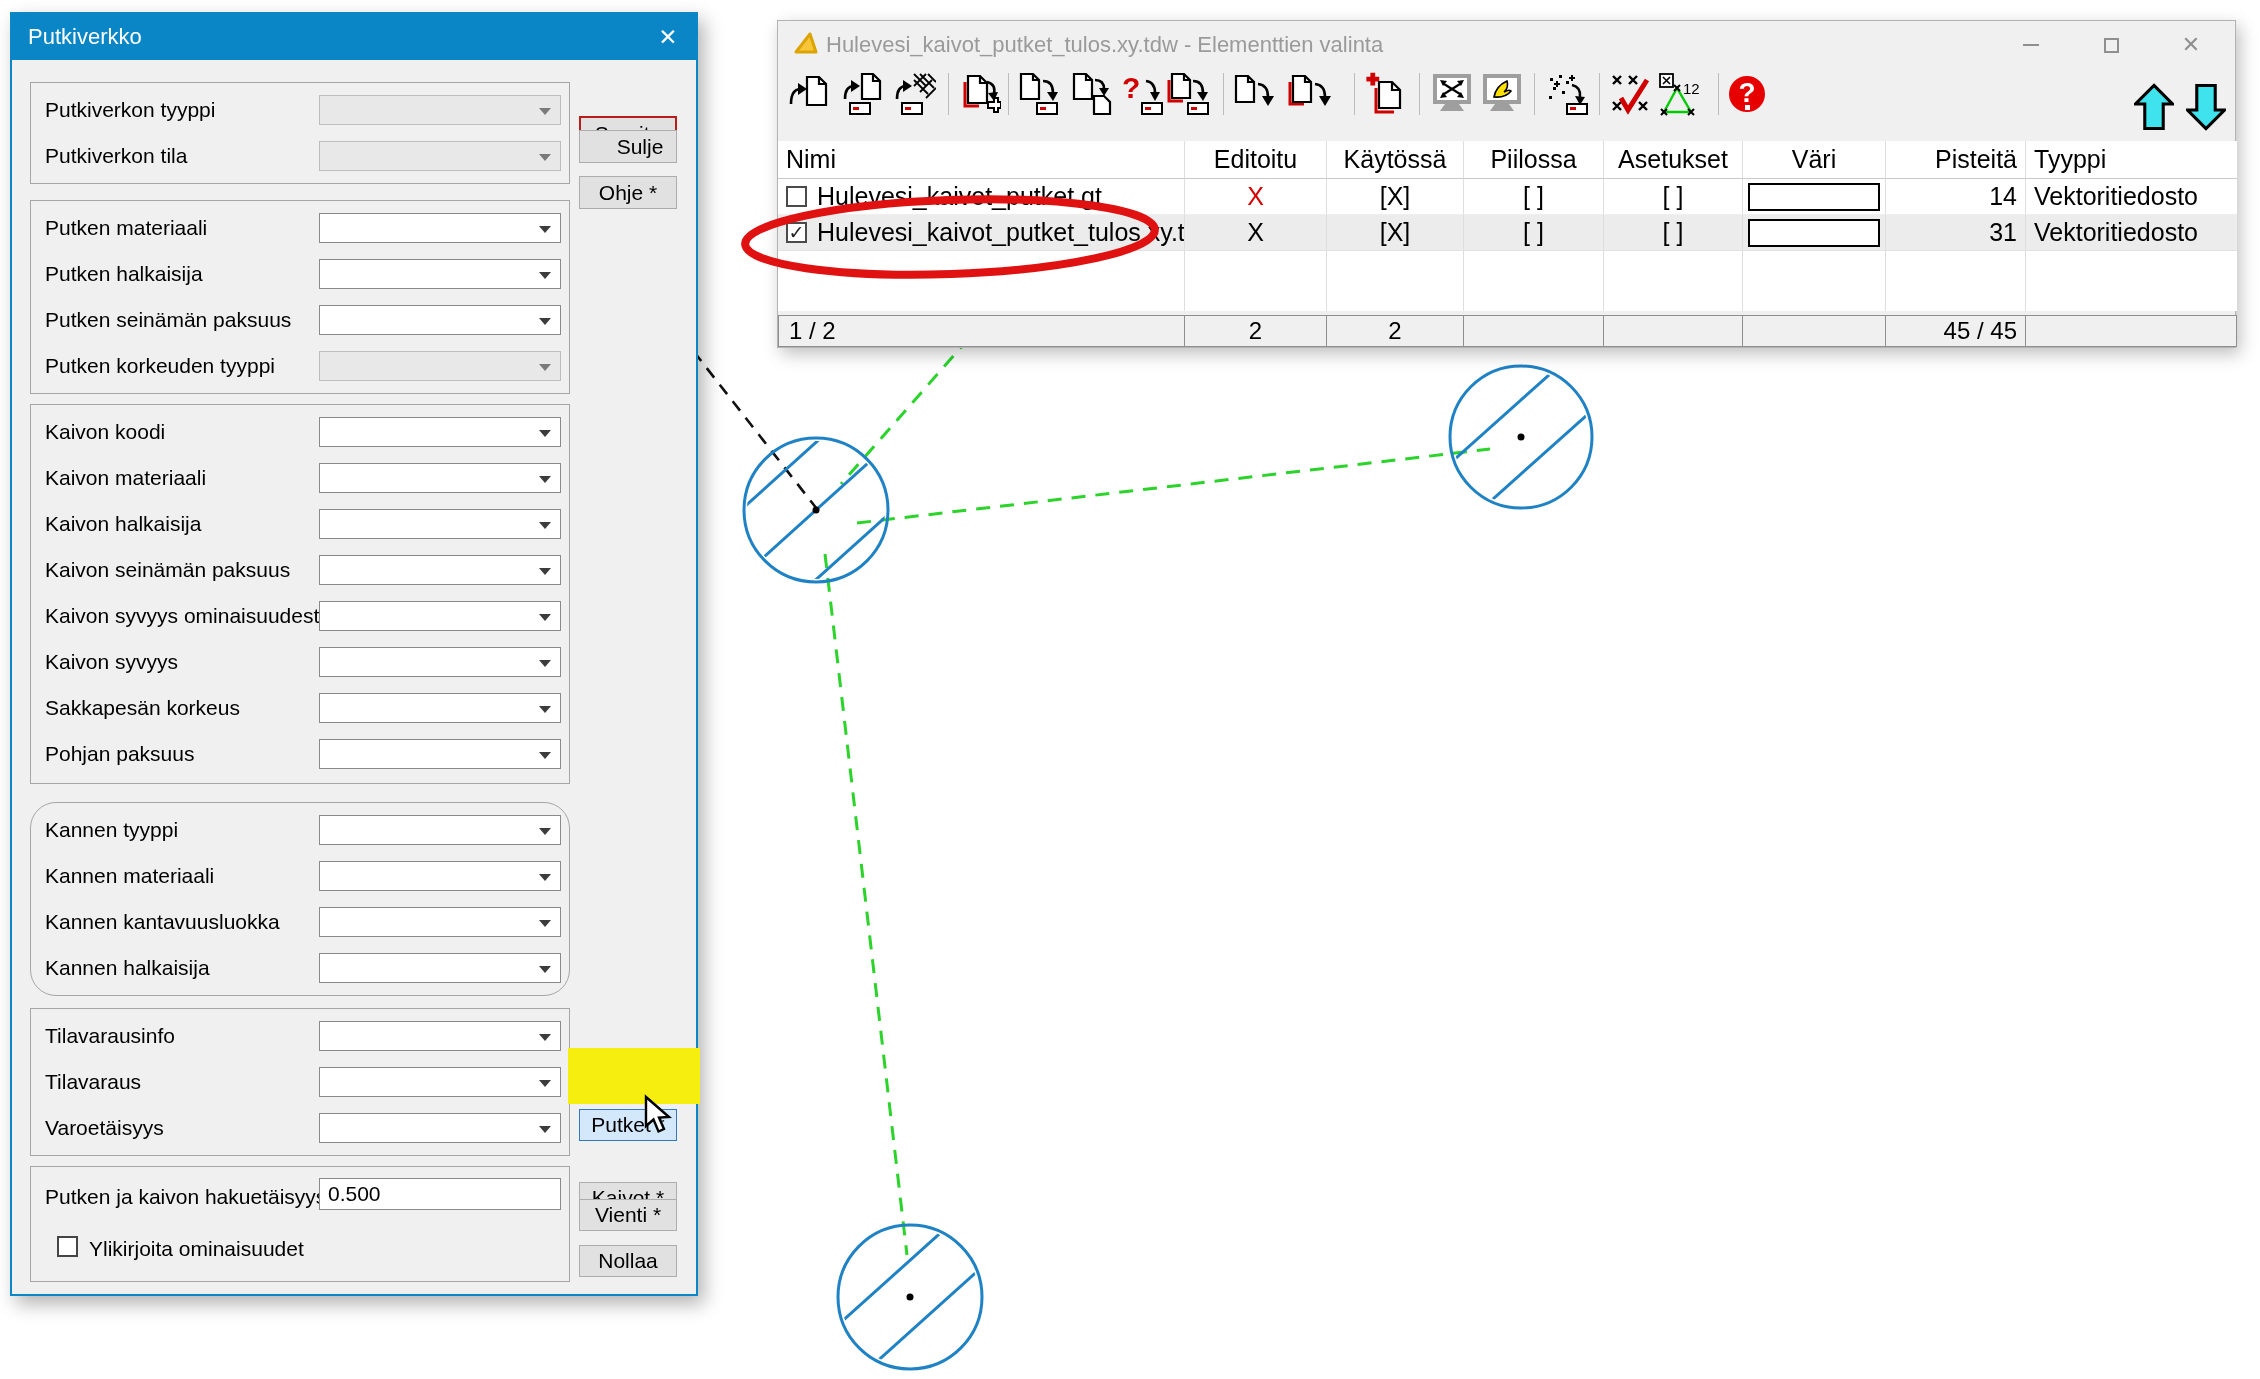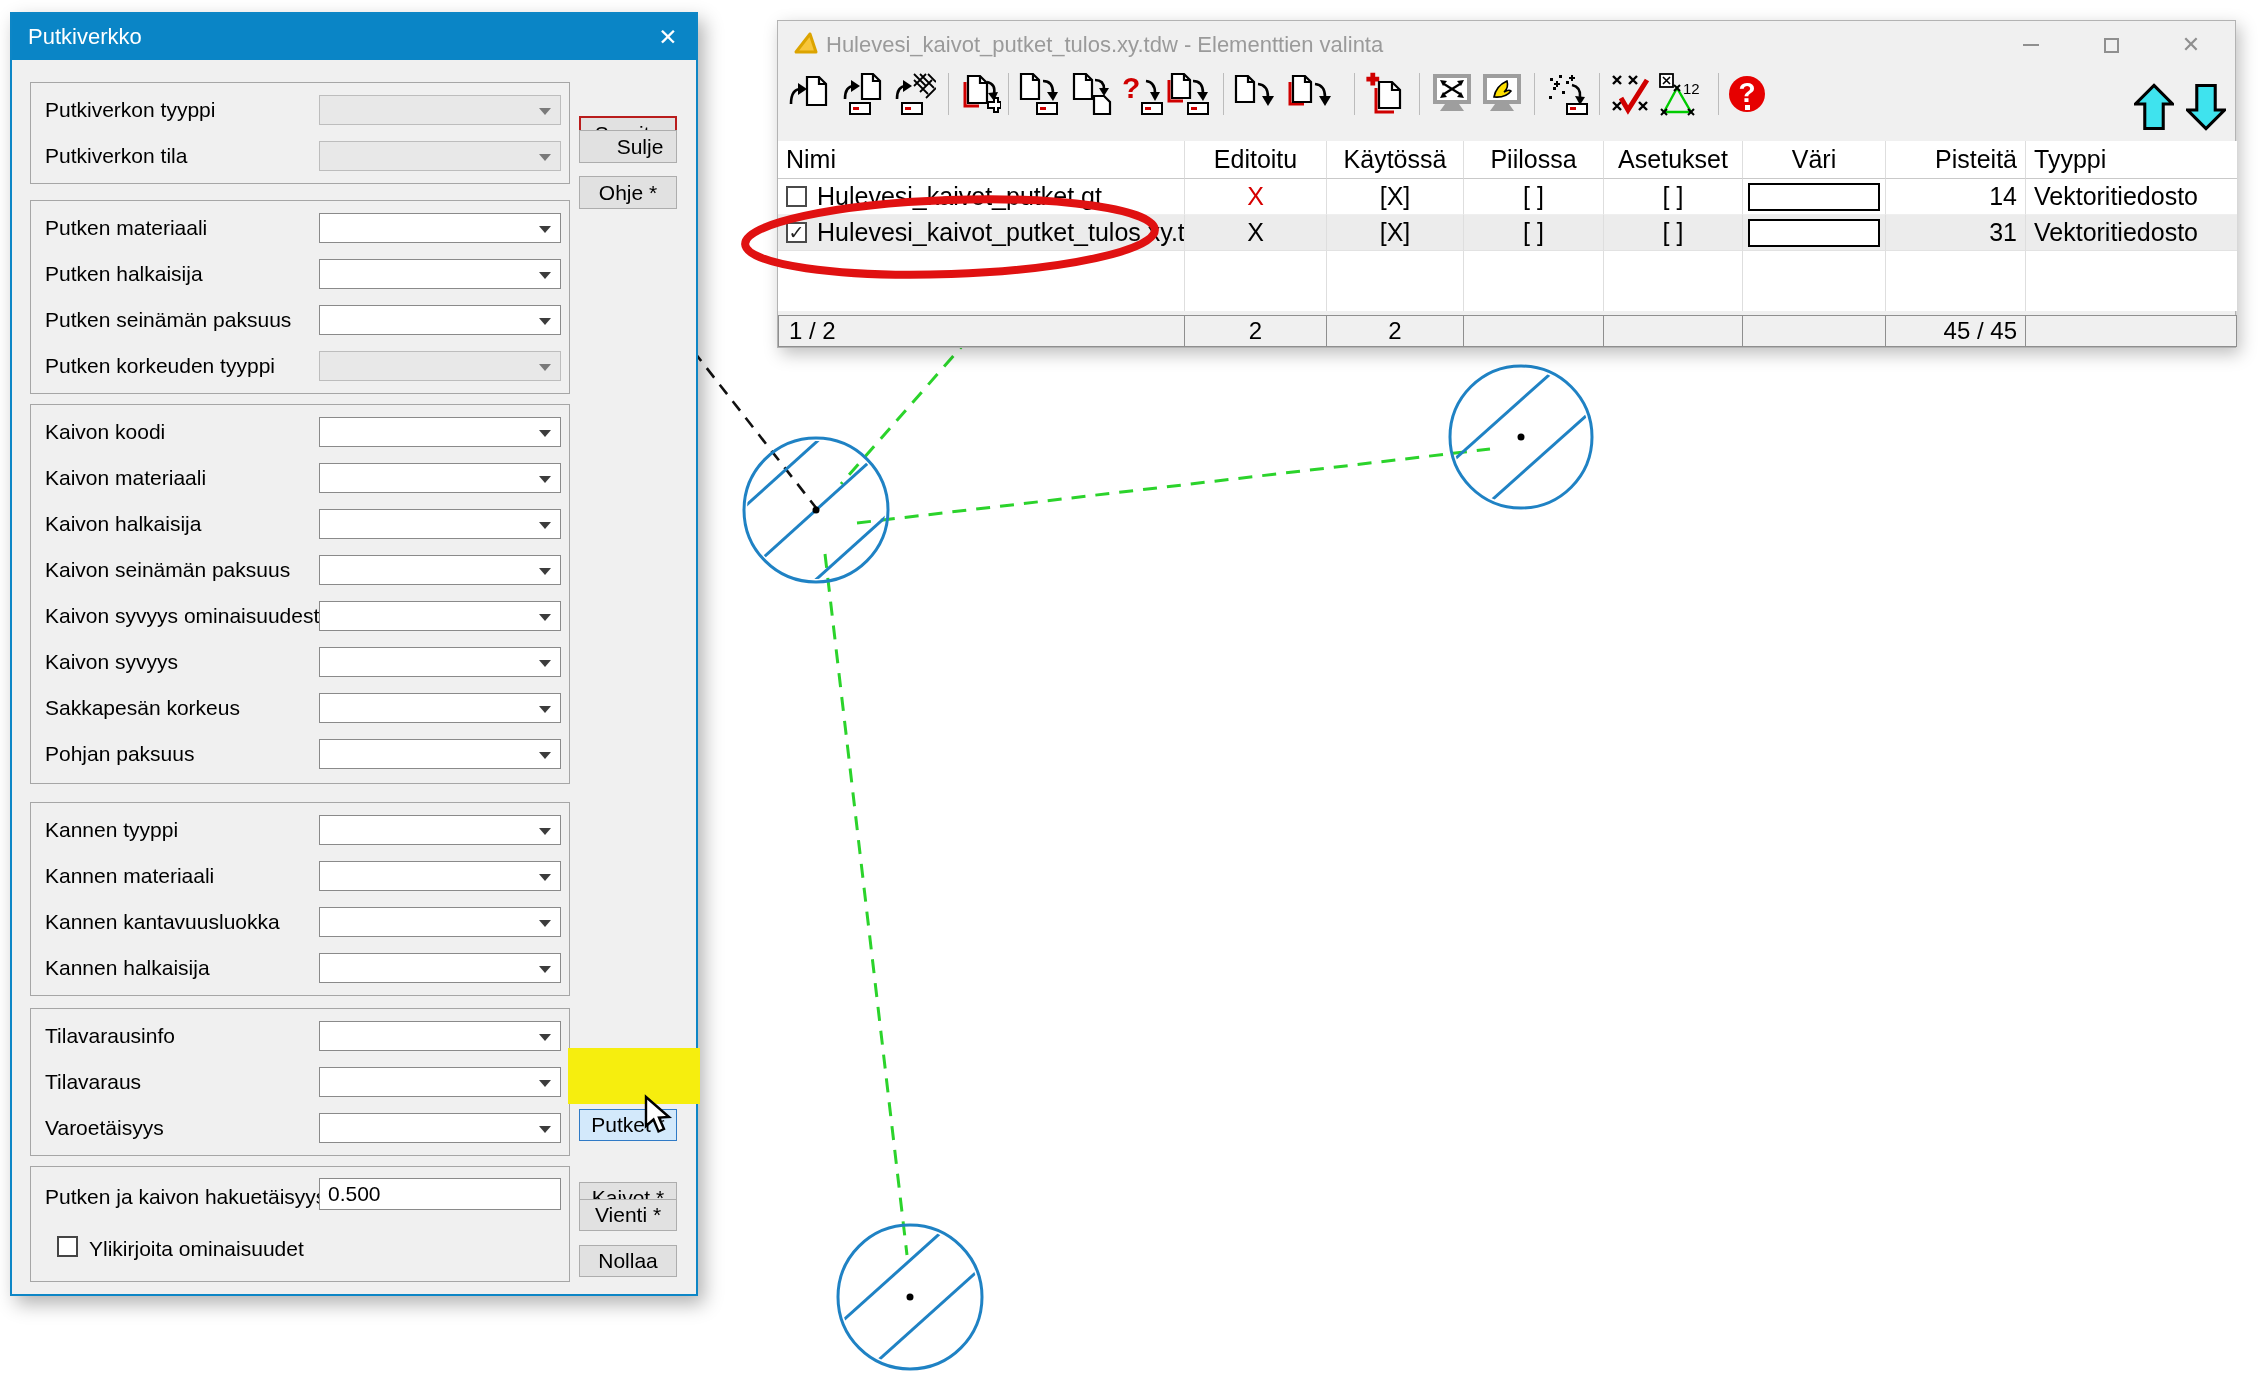--- a/index.html
+++ b/index.html
@@ -223,21 +223,21 @@
           </span>
       </div>
       <div class="row">
         <span class="lbl">Pohjan paksuus</span>
         <span class="combo">
             <i class="ca"></i>
           </span>
       </div>
     </div>
 
-    <div class="grp" style="top:788px;height:194px;">
+    <div class="grp" style="top:788px;height:194px;border-radius:26px;">
       <div class="row">
         <span class="lbl">Kannen tyyppi</span>
         <span class="combo">
             <i class="ca"></i>
           </span>
       </div>
       <div class="row">
         <span class="lbl">Kannen materiaali</span>
         <span class="combo">
             <i class="ca"></i>

